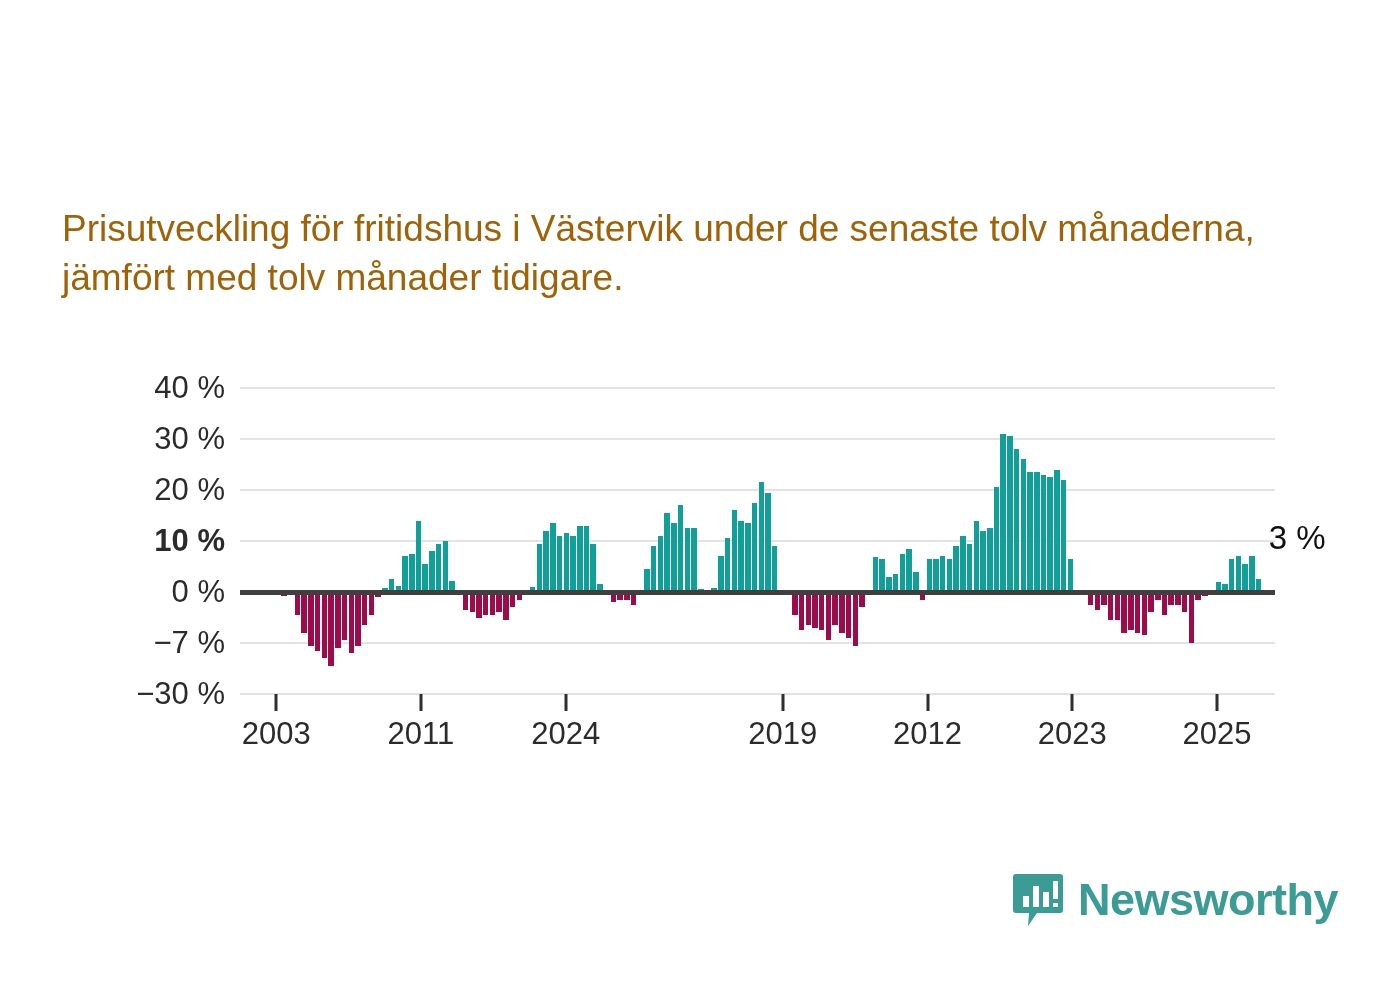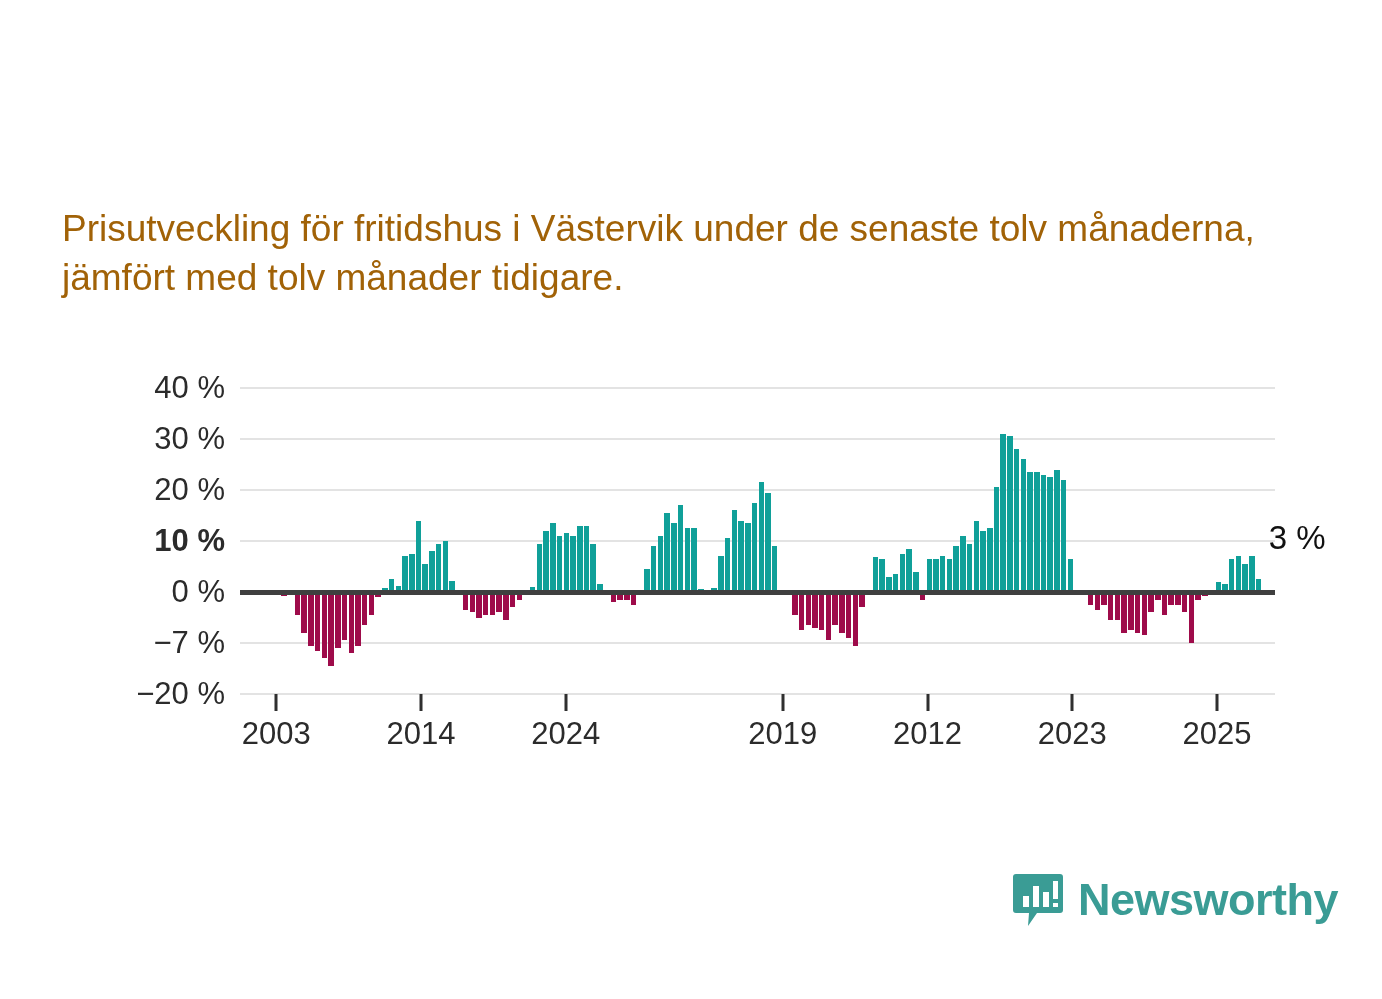--- a/index.html
+++ b/index.html
@@ -171,21 +171,21 @@
 
   <div class="chart">
 
     <div class="yaxis" id="yaxis">
         <div class="ylabel" style="top: 0px;">40 %</div>
         <div class="ylabel" style="top: 51px;">30 %</div>
         <div class="ylabel" style="top: 102px; text-align: right;">20 %</div>
         <div class="ylabel" style="top: 153px; font-weight: bold;">10 %</div>
         <div class="ylabel" style="top: 204px;">0 %</div>
         <div class="ylabel" style="top: 255px;">−7 %</div>
-        <div class="ylabel" style="top: 306px;">−20 %</div>
+        <div class="ylabel" style="top: 306px;">−30 %</div>
       </div>
 
     <div class="plot" id="plot">
       <div id="gridlines">
           <div class="gridline" style="top: -1px;"></div>
           <div class="gridline" style="top: 50px;"></div>
           <div class="gridline" style="top: 101px;"></div>
           <div class="gridline" style="top: 152px;"></div>
           <div class="gridline zero" style="top: 202px;"></div>
           <div class="gridline" style="top: 254px;"></div>
@@ -344,21 +344,21 @@
           <div class="bar pos" style="left: 1002.4px; width: 5.51104px; top: 175.95px; height: 28.05px;"></div>
           <div class="bar pos" style="left: 1009.12px; width: 5.51104px; top: 168.3px; height: 35.7px;"></div>
           <div class="bar pos" style="left: 1015.84px; width: 5.51104px; top: 191.25px; height: 12.75px;"></div>
         </div>
     </div>
 
     <div class="xaxis" id="xaxis">
         <div class="xtick" style="left: 36.1888px;"></div>
         <div class="xtick-label" style="left: 36.1888px;">2003</div>
         <div class="xtick" style="left: 180.944px;"></div>
-        <div class="xtick-label" style="left: 180.944px;">2014</div>
+        <div class="xtick-label" style="left: 180.944px;">2011</div>
         <div class="xtick" style="left: 325.699px;"></div>
         <div class="xtick-label" style="left: 325.699px;">2024</div>
         <div class="xtick" style="left: 542.832px;"></div>
         <div class="xtick-label" style="left: 542.832px;">2019</div>
         <div class="xtick" style="left: 687.587px;"></div>
         <div class="xtick-label" style="left: 687.587px;">2012</div>
         <div class="xtick" style="left: 832.343px;"></div>
         <div class="xtick-label" style="left: 832.343px;">2023</div>
         <div class="xtick" style="left: 977.098px;"></div>
         <div class="xtick-label" style="left: 977.098px;">2025</div>

